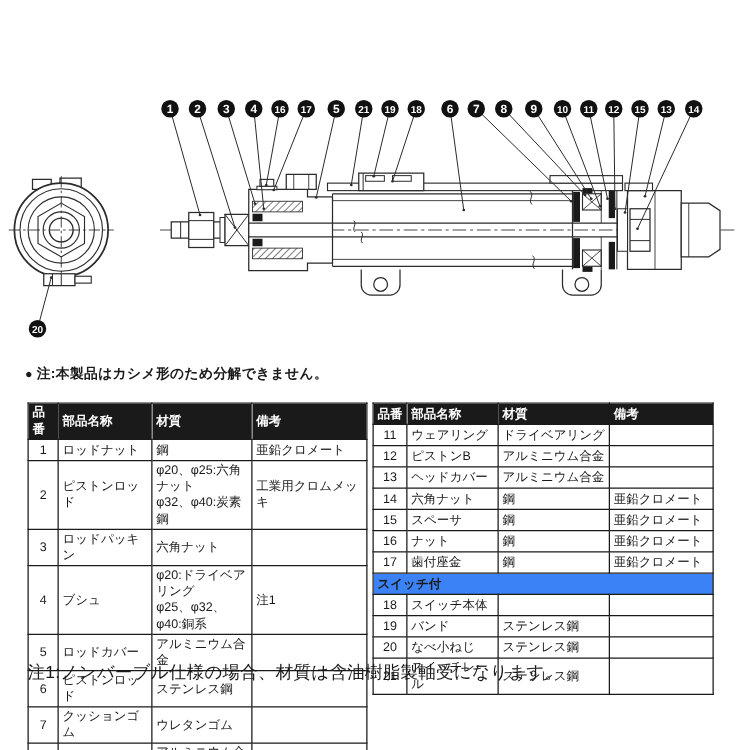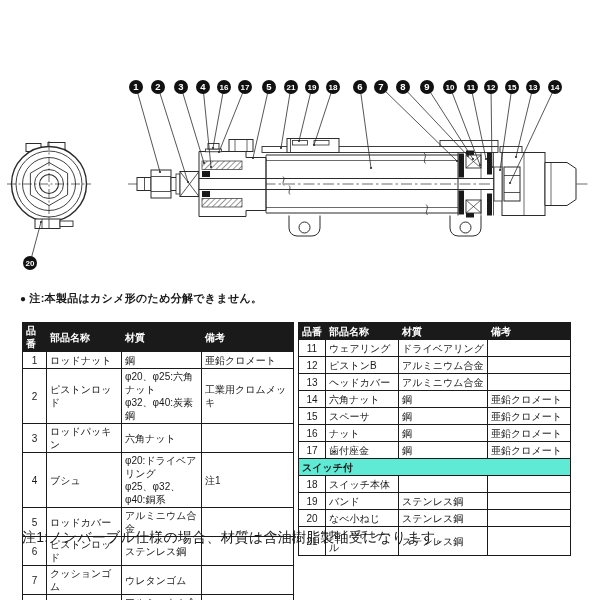--- a/index.html
+++ b/index.html
@@ -20,21 +20,21 @@
   table.parts.right{left:298px;top:322px;width:272px;}
   table.parts th,table.parts td{
     border:1px solid #1a1a1a;padding:1px 3px;line-height:13px;vertical-align:middle;
     overflow:hidden;white-space:pre-line;
   }
   table.parts th{
     background:#1a1a1a;color:#fff;text-align:left;font-weight:bold;height:14px;
   }
   table.parts td{height:14px;}
   table.parts td.num{text-align:center;padding:1px 0;}
-  table.parts td.section{background:#5eead4;font-weight:bold;}
+  table.parts td.section{background:#3b82f6;font-weight:bold;}
   .left .c-no{width:24px}.left .c-name{width:75px}.left .c-mat{width:80px}.left .c-rem{width:92px}
   .right .c-no{width:27px}.right .c-name{width:73px}.right .c-mat{width:89px}.right .c-rem{width:83px}
 </style>
 </head>
 <body>
 
 <div class="canvas">
 
   <svg class="diagram" width="600" height="600" viewBox="0 0 600 600">
     <defs>

